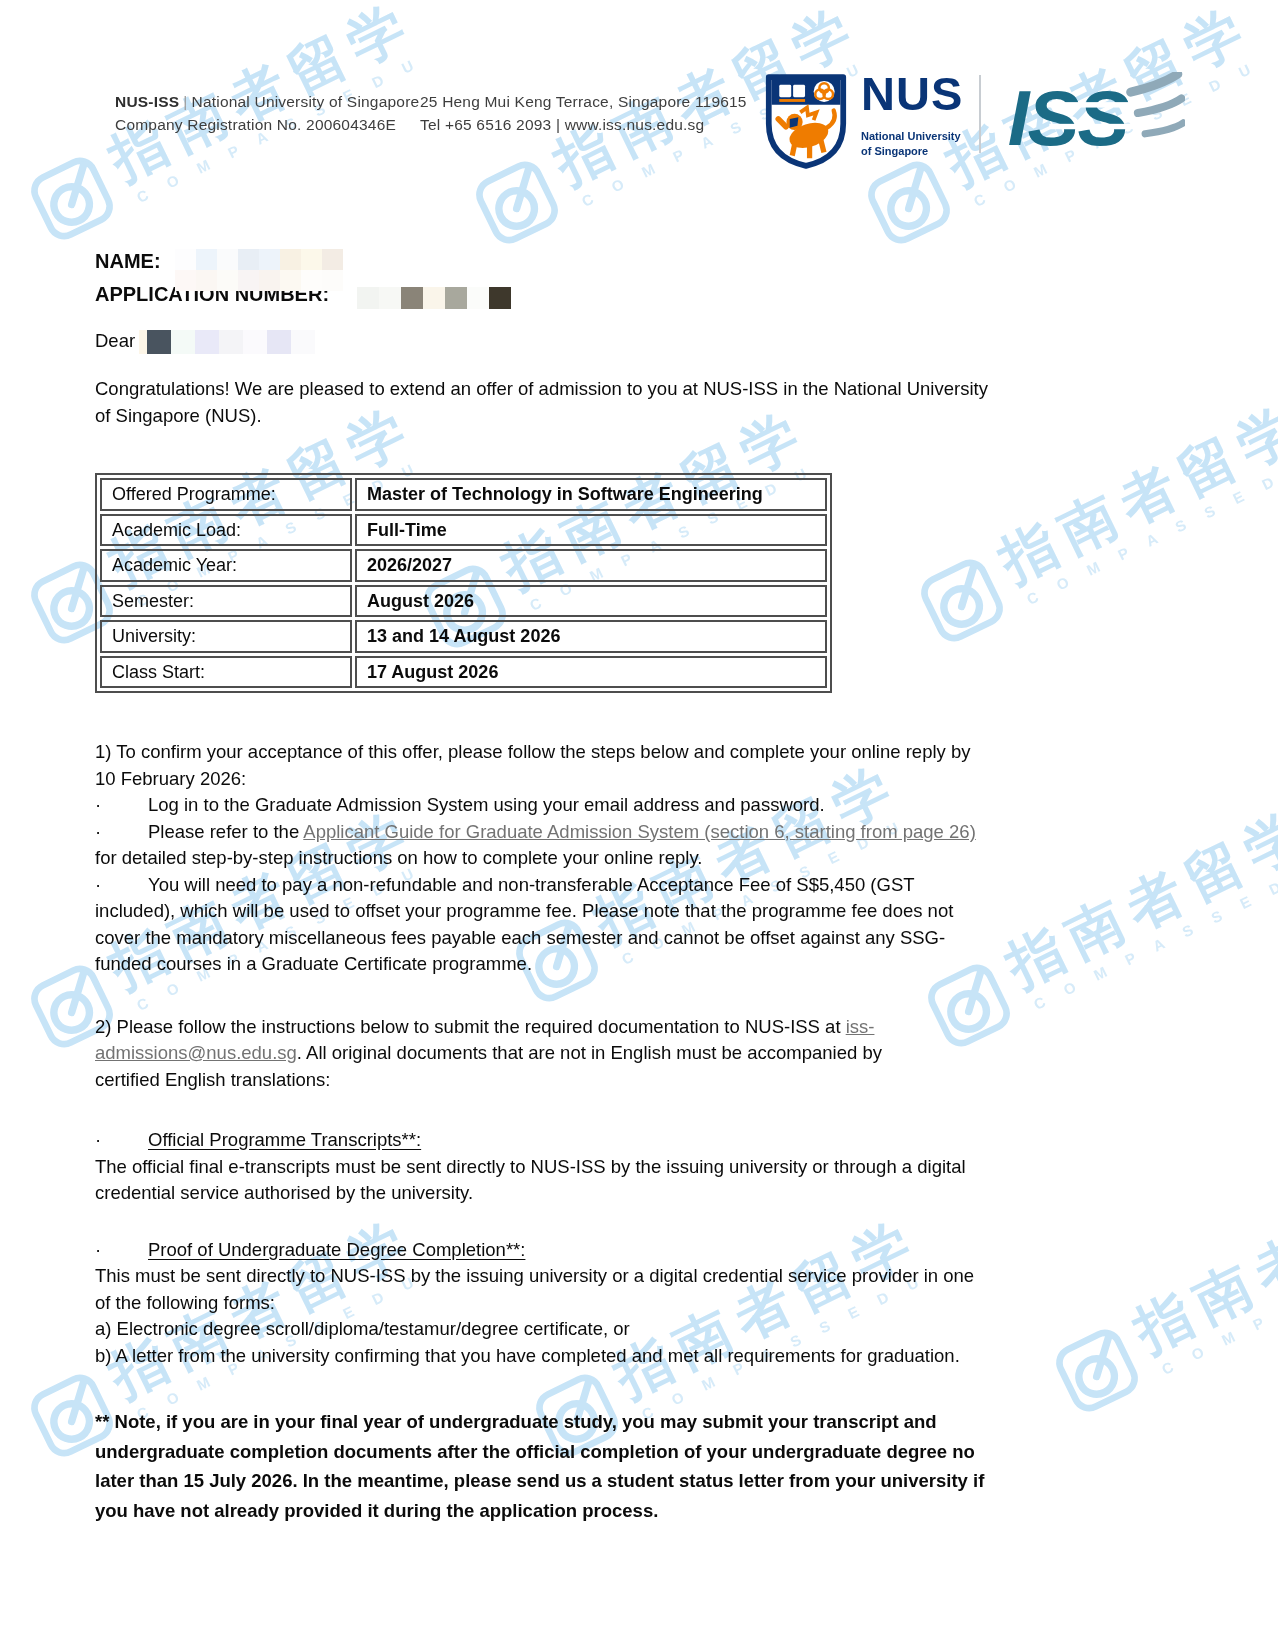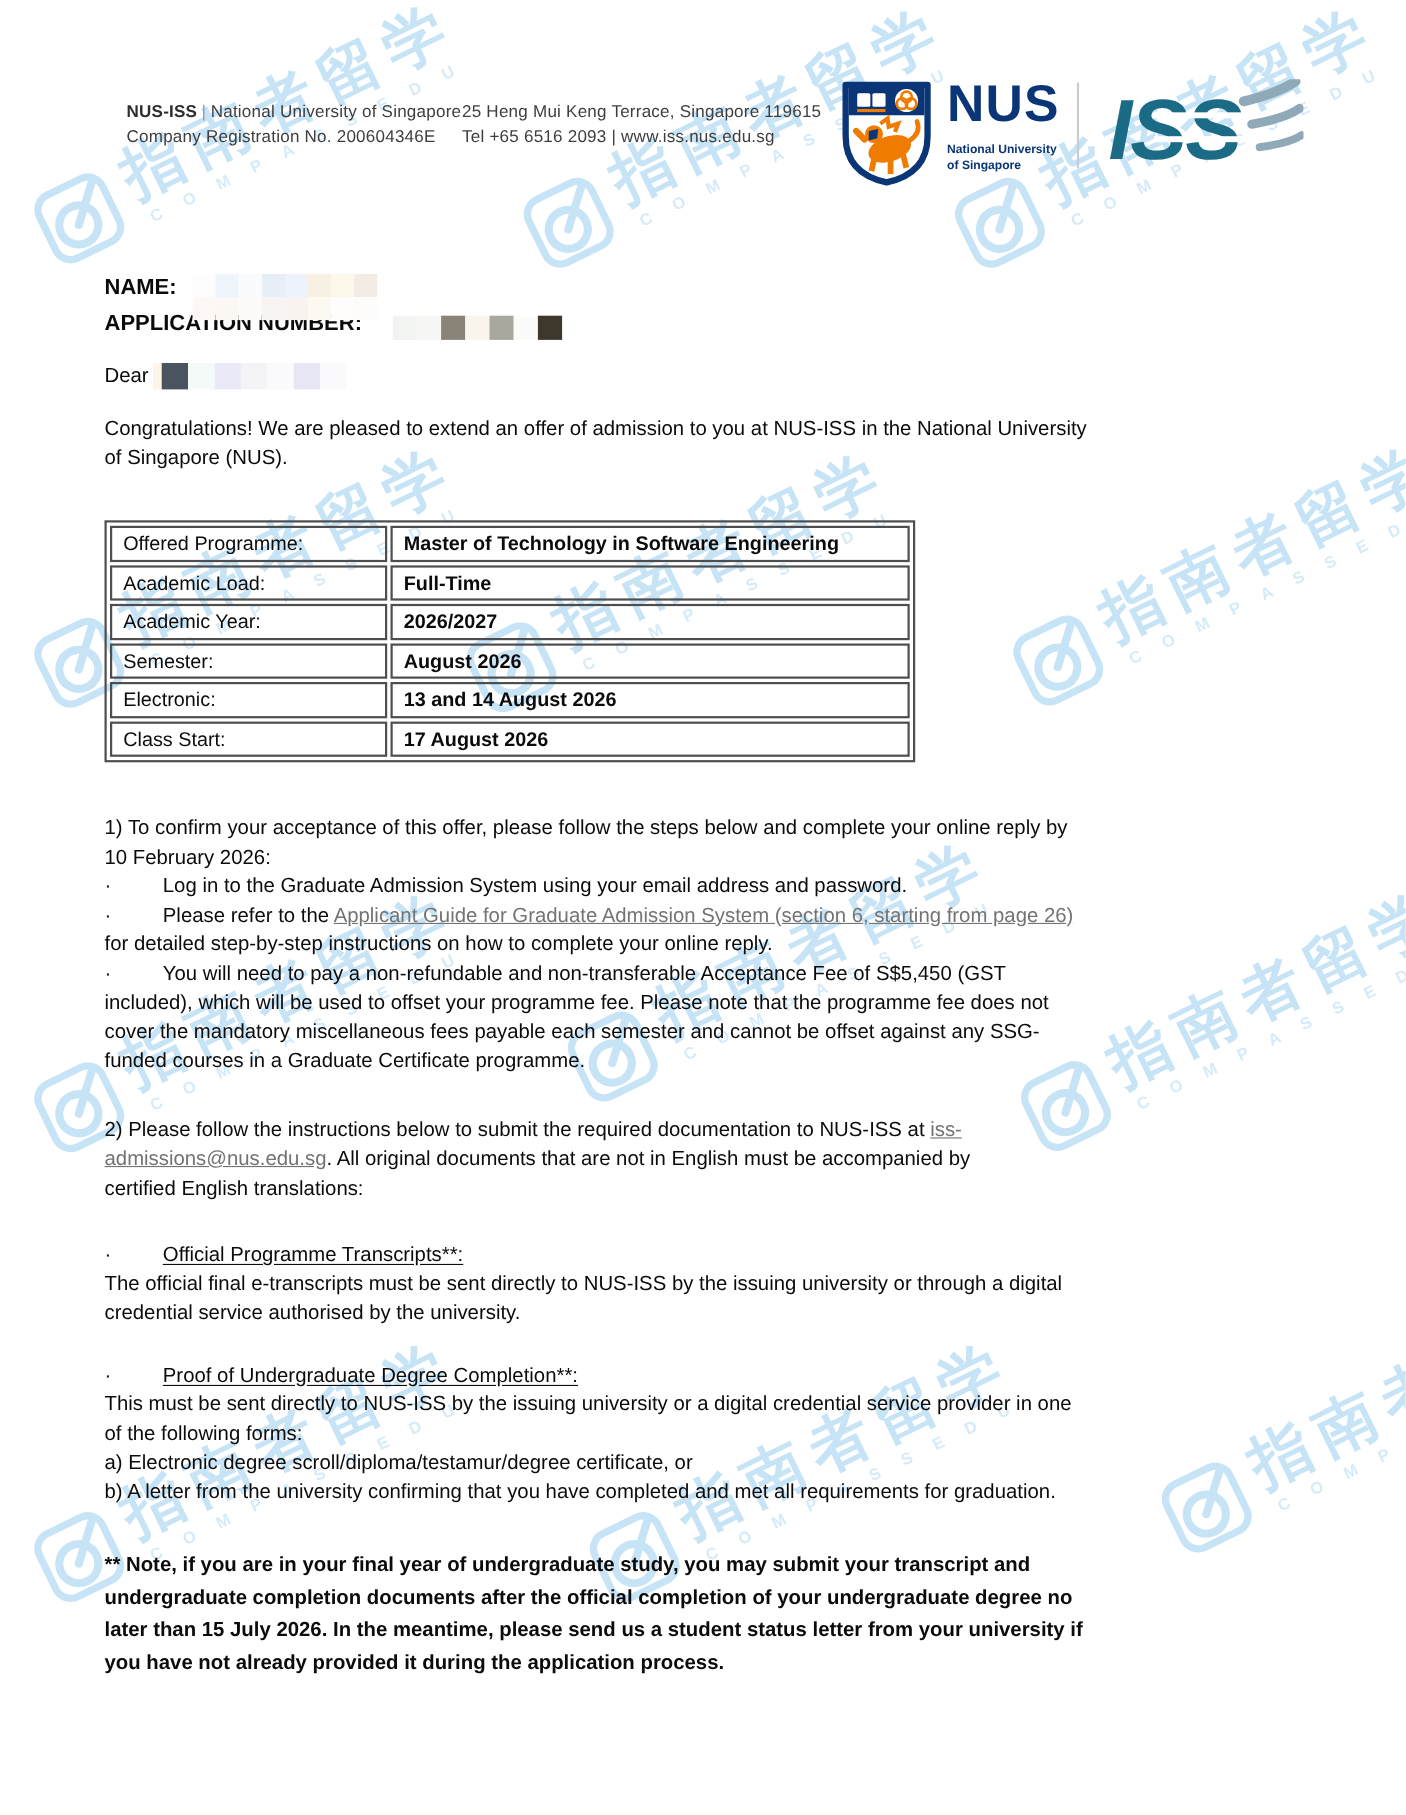--- a/index.html
+++ b/index.html
@@ -353,21 +353,21 @@
           </tr>
           <tr>
             <td class="cell-label">Academic Year:</td>
             <td class="cell-value">2026/2027</td>
           </tr>
           <tr>
             <td class="cell-label">Semester:</td>
             <td class="cell-value">August 2026</td>
           </tr>
           <tr>
-            <td class="cell-label">Electronic:</td>
+            <td class="cell-label">University:</td>
             <td class="cell-value">13 and 14 August 2026</td>
           </tr>
           <tr>
             <td class="cell-label">Class Start:</td>
             <td class="cell-value">17 August 2026</td>
           </tr>
         </tbody>
     </table>
 
     <div class="mt46">

